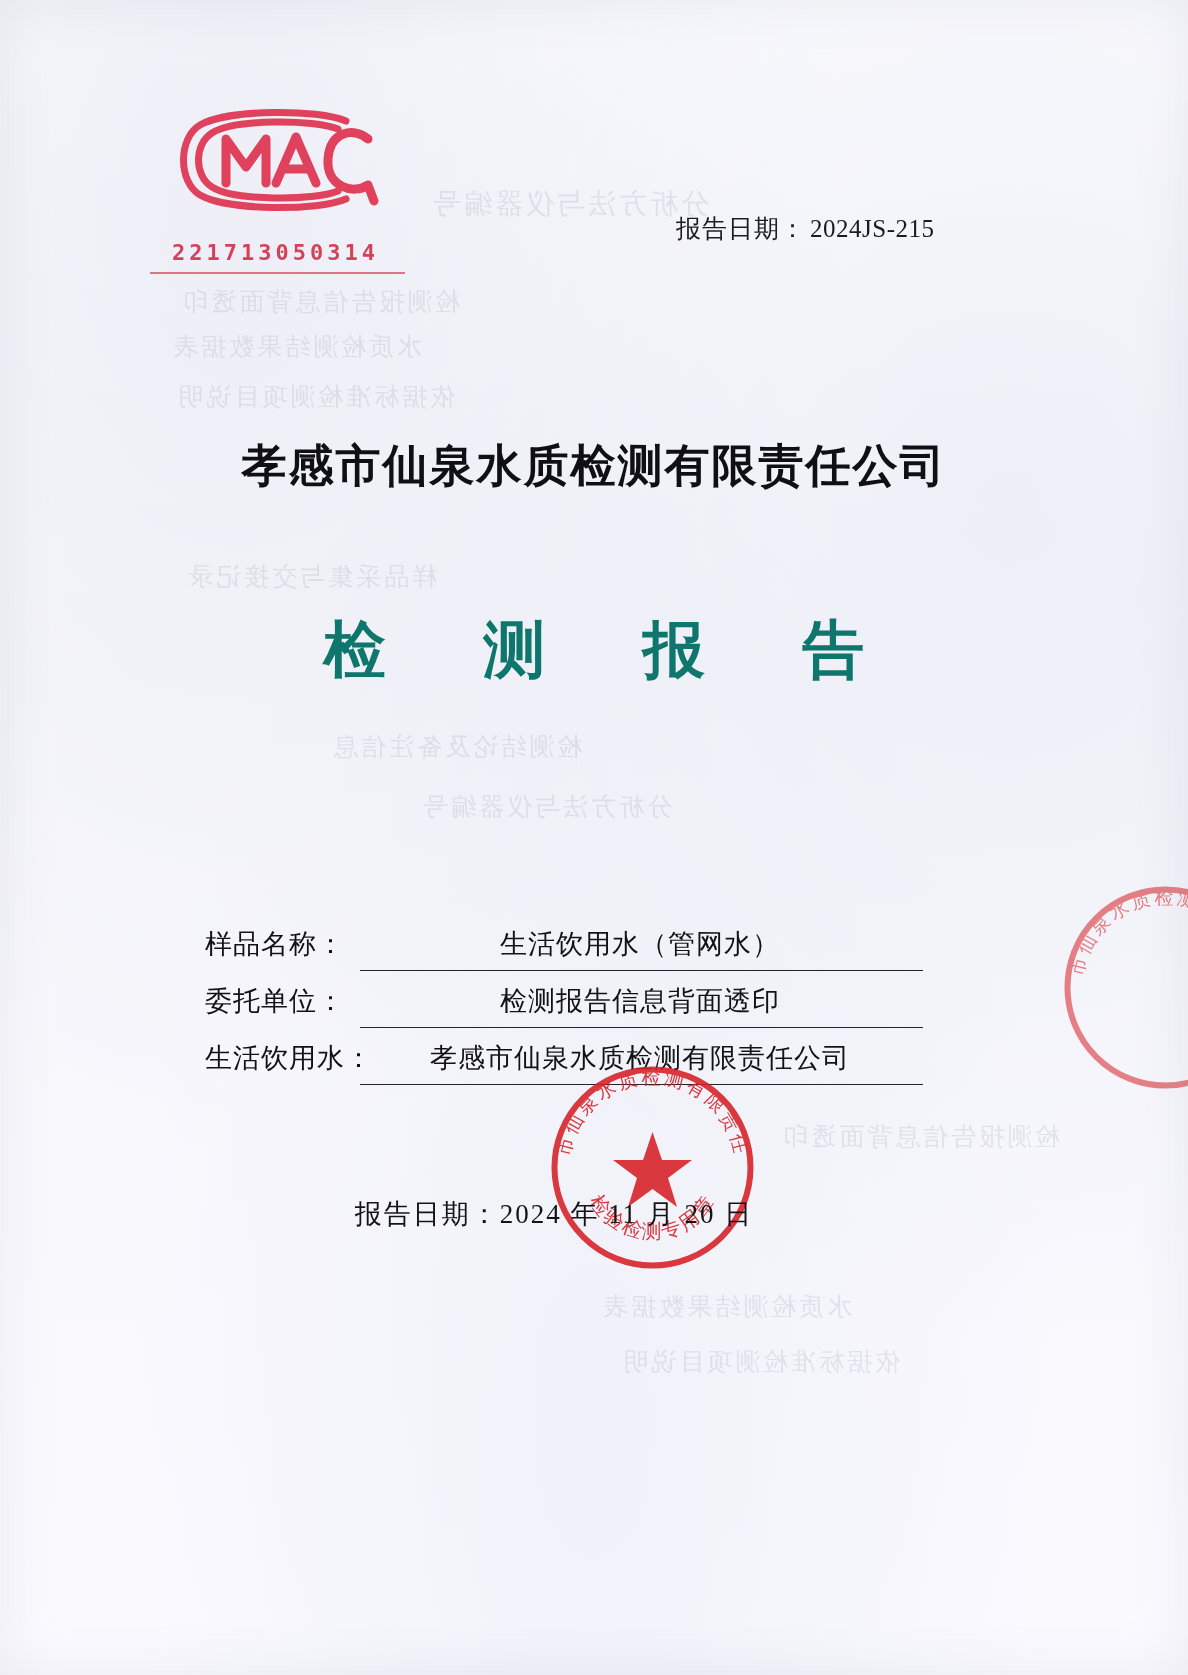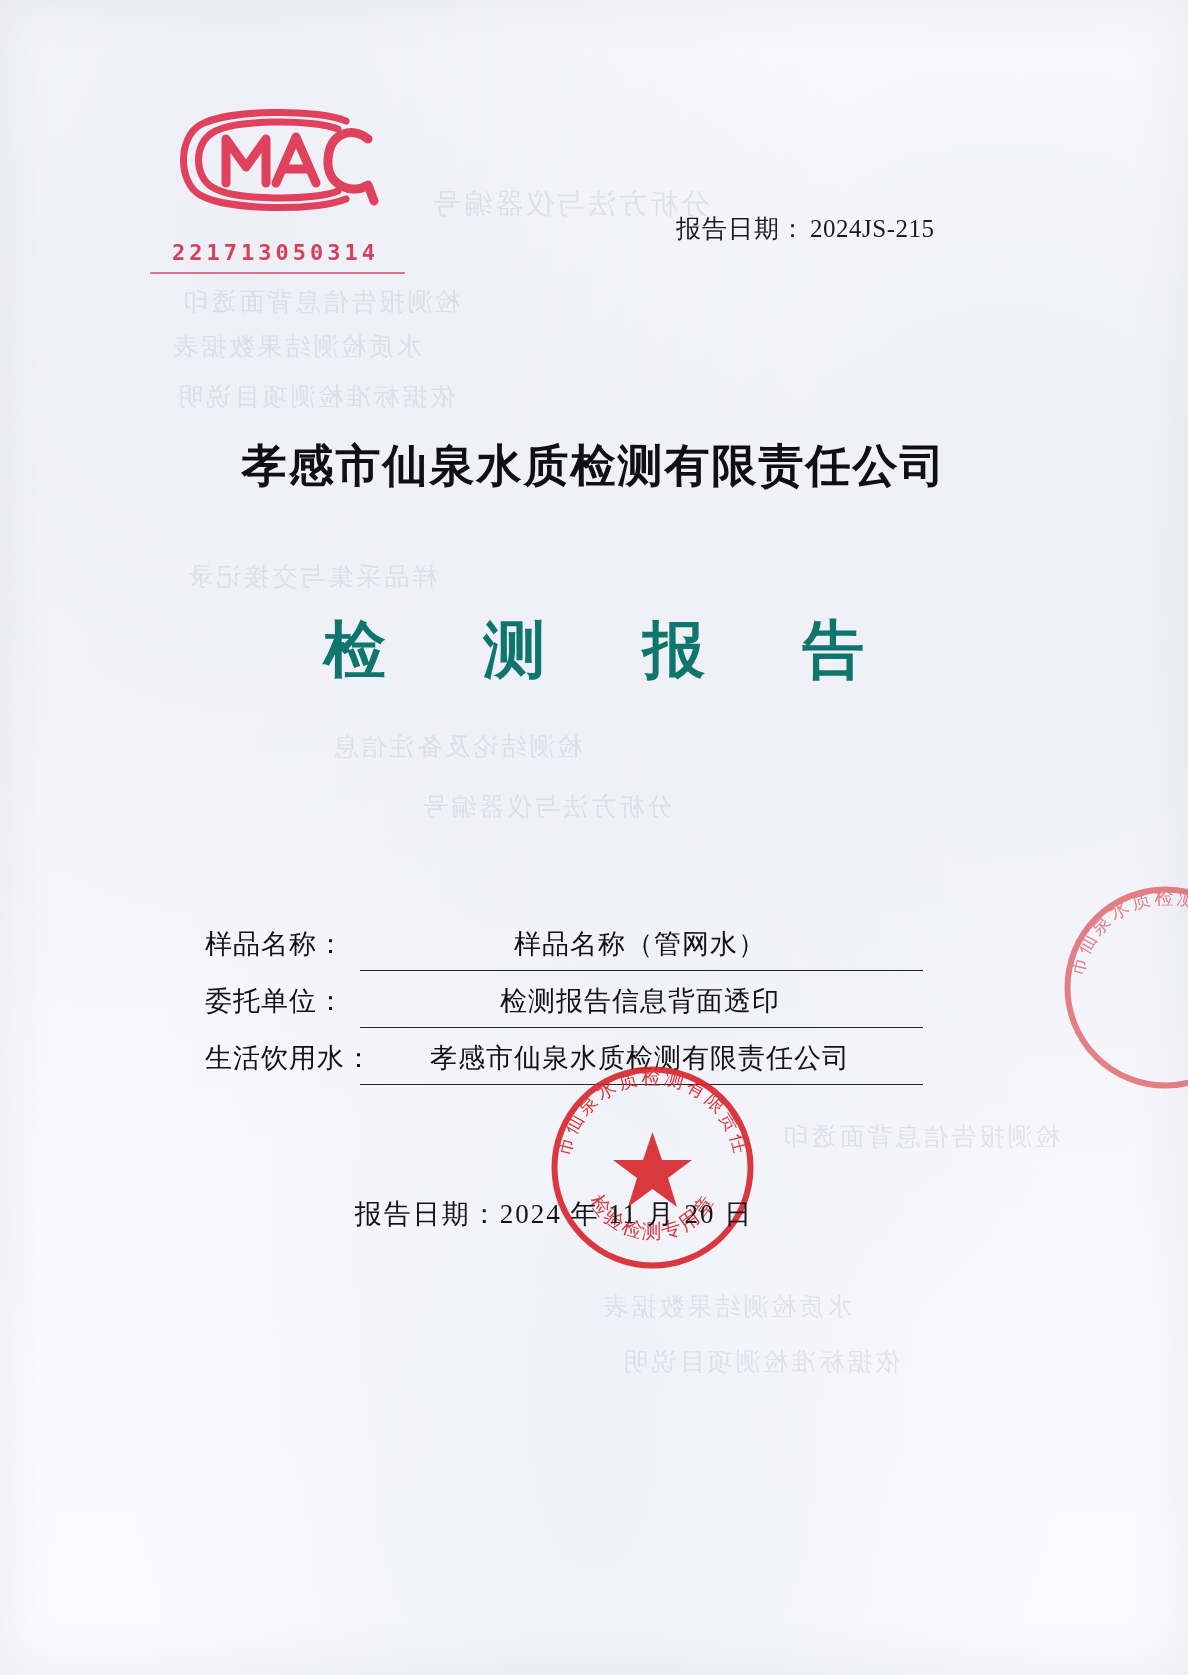--- a/index.html
+++ b/index.html
@@ -229,21 +229,21 @@
     <span>报告日期：</span><span class="val">2024JS-215</span>
   </div>
 
   <div class="company-title">孝感市仙泉水质检测有限责任公司</div>
 
   <div class="doc-title">检 测 报 告</div>
 
   <div class="fields">
     <div class="field-row">
       <div class="field-label">样品名称：</div>
-      <div class="field-value">样品名称（管网水）</div>
+      <div class="field-value">生活饮用水（管网水）</div>
       <div class="field-line"></div>
     </div>
     <div class="field-row">
       <div class="field-label">委托单位：</div>
       <div class="field-value">检测报告信息背面透印</div>
       <div class="field-line"></div>
     </div>
     <div class="field-row">
       <div class="field-label">生活饮用水：</div>
       <div class="field-value">孝感市仙泉水质检测有限责任公司</div>

